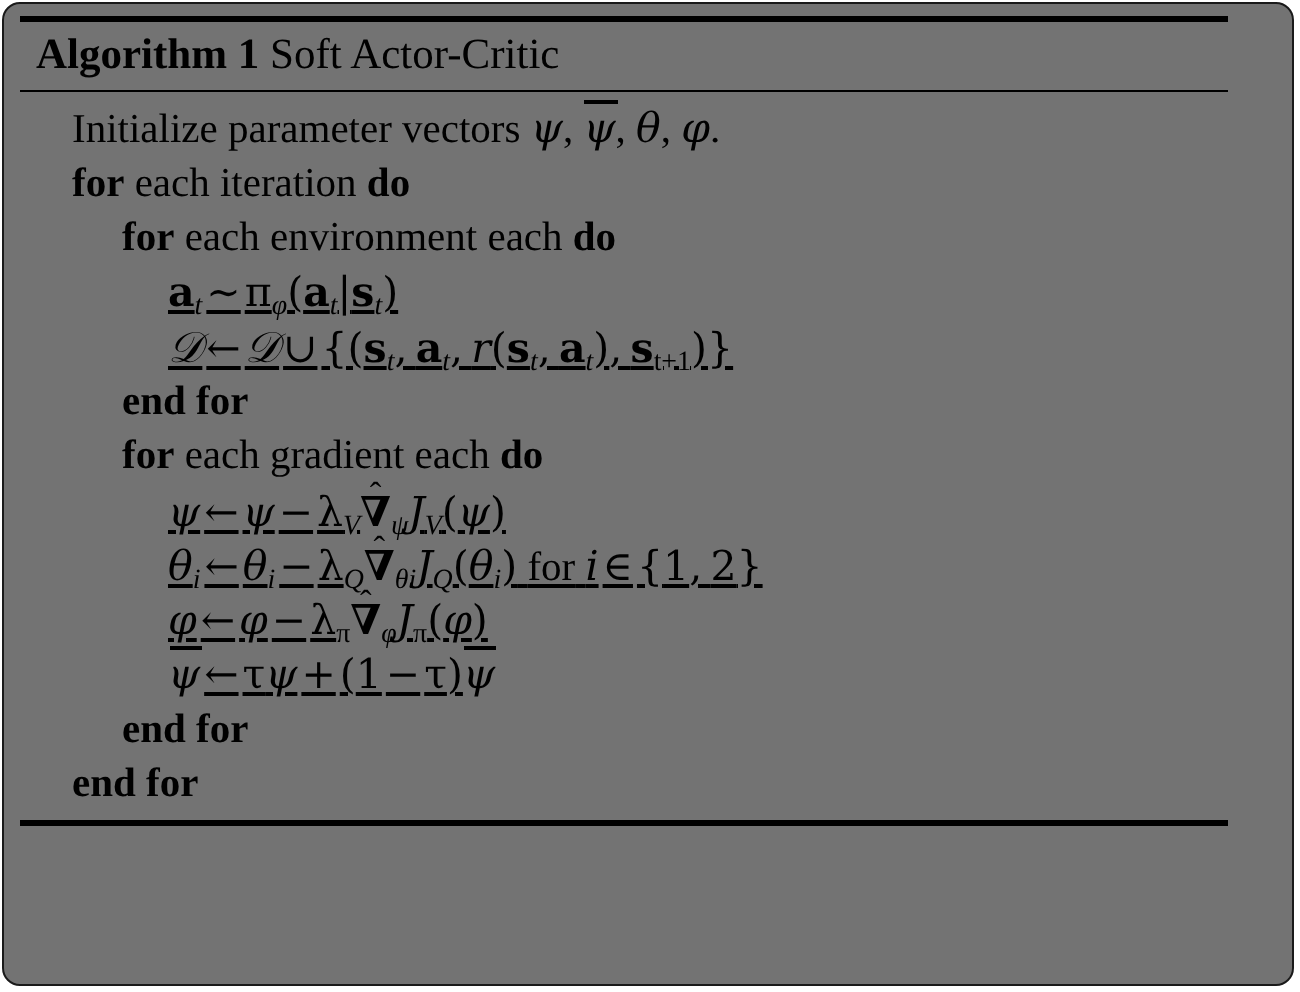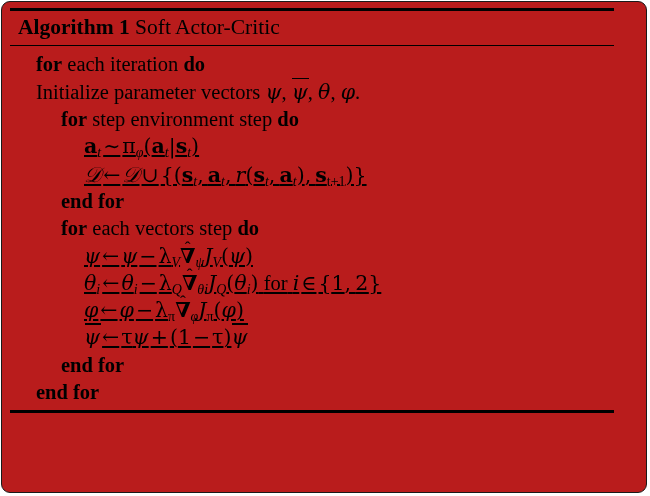--- a/index.html
+++ b/index.html
@@ -17,21 +17,21 @@
 
   
   #page-frame {
     position: absolute;
     left: 1px;
     top: 1px;
     width: 646px;
     height: 492px;
     border: 1.5px solid #1a1a1a;
     border-radius: 9px;
-    background: #b91c1c;
+    background: #737373;
     box-sizing: border-box;
   }
 
   
   #algorithm {
     position: absolute;
     left: 8px;
     top: 6px;
     width: 604px;
   }
@@ -160,46 +160,46 @@
 
     <div class="caption">
       <span class="alg-label">Algorithm 1</span><span>&nbsp;</span><span class="alg-title">Soft Actor-Critic</span>
     </div>
 
     <div class="rule-thin"></div>
 
     <div class="body-lines">
 
       <div class="line ind0">
+        <span class="roman">Initialize parameter vectors</span><span>&nbsp;</span><span class="math">ψ</span><span class="roman">,&nbsp;</span><span class="math bar-over">ψ</span><span class="roman">,&nbsp;</span><span class="math">θ</span><span class="roman">,&nbsp;</span><span class="math">φ</span><span class="roman">.</span>
+      </div>
+
+      <div class="line ind0">
         <span class="kw">for</span><span>&nbsp;</span><span>each iteration</span><span>&nbsp;</span><span class="kw">do</span>
       </div>
 
-      <div class="line ind0">
-        <span class="roman">Initialize parameter vectors</span><span>&nbsp;</span><span class="math">ψ</span><span class="roman">,&nbsp;</span><span class="math bar-over">ψ</span><span class="roman">,&nbsp;</span><span class="math">θ</span><span class="roman">,&nbsp;</span><span class="math">φ</span><span class="roman">.</span>
-      </div>
-
-      <div class="line ind1">
-        <span class="kw">for</span><span>&nbsp;</span><span>step environment step</span><span>&nbsp;</span><span class="kw">do</span>
+      <div class="line ind1">
+        <span class="kw">for</span><span>&nbsp;</span><span>each environment each</span><span>&nbsp;</span><span class="kw">do</span>
       </div>
 
       <div class="line ind2">
         <span class="vec">a</span><sub>t</sub><span class="op">∼</span><span class="mathup">π</span><sub>φ</sub><span class="mathup">(</span><span class="vec">a</span><sub>t</sub><span class="mathup">|</span><span class="vec">s</span><sub>t</sub><span class="mathup">)</span>
       </div>
 
 
       <div class="line ind2">
         <span class="cal">𝒟</span><span class="op">←</span><span class="cal">𝒟</span><span class="op">∪</span><span class="mathup">{(</span><span class="vec">s</span><sub>t</sub><span class="mathup">, </span><span class="vec">a</span><sub>t</sub><span class="mathup">, </span><span class="math">r</span><span class="mathup">(</span><span class="vec">s</span><sub>t</sub><span class="mathup">, </span><span class="vec">a</span><sub>t</sub><span class="mathup">)</span><span class="mathup">, </span><span class="vec">s</span><sub class="upr">t+1</sub><span class="mathup">)}</span>
       </div>
 
       <div class="line ind1">
         <span class="kw">end for</span>
       </div>
 
       <div class="line ind1">
-        <span class="kw">for</span><span>&nbsp;</span><span>each vectors step</span><span>&nbsp;</span><span class="kw">do</span>
+        <span class="kw">for</span><span>&nbsp;</span><span>each gradient each</span><span>&nbsp;</span><span class="kw">do</span>
       </div>
 
       <div class="line ind2">
         <span class="math">ψ</span><span class="op">←</span><span class="math">ψ</span><span class="op">−</span><span class="mathup">λ</span><sub>V</sub><span class="hat-over"><span class="hat-mark">ˆ</span><span class="nabla">∇</span></span><sub>ψ</sub><span class="math">J</span><sub>V</sub><span class="mathup">(</span><span class="math">ψ</span><span class="mathup">)</span>
       </div>
 
       <div class="line ind2">
         <span class="math">θ</span><sub>i</sub><span class="op">←</span><span class="math">θ</span><sub>i</sub><span class="op">−</span><span class="mathup">λ</span><sub>Q</sub><span class="hat-over"><span class="hat-mark">ˆ</span><span class="nabla">∇</span></span><sub>θ</sub><sub>i</sub><span class="math">J</span><sub>Q</sub><span class="mathup">(</span><span class="math">θ</span><sub>i</sub><span class="mathup">)</span><span>&nbsp;</span><span class="roman">for</span><span>&nbsp;</span><span class="math">i</span><span class="op">∈</span><span class="mathup">{</span><span class="mathup">1</span><span class="mathup">, </span><span class="mathup">2</span><span class="mathup">}</span>
       </div>
 

